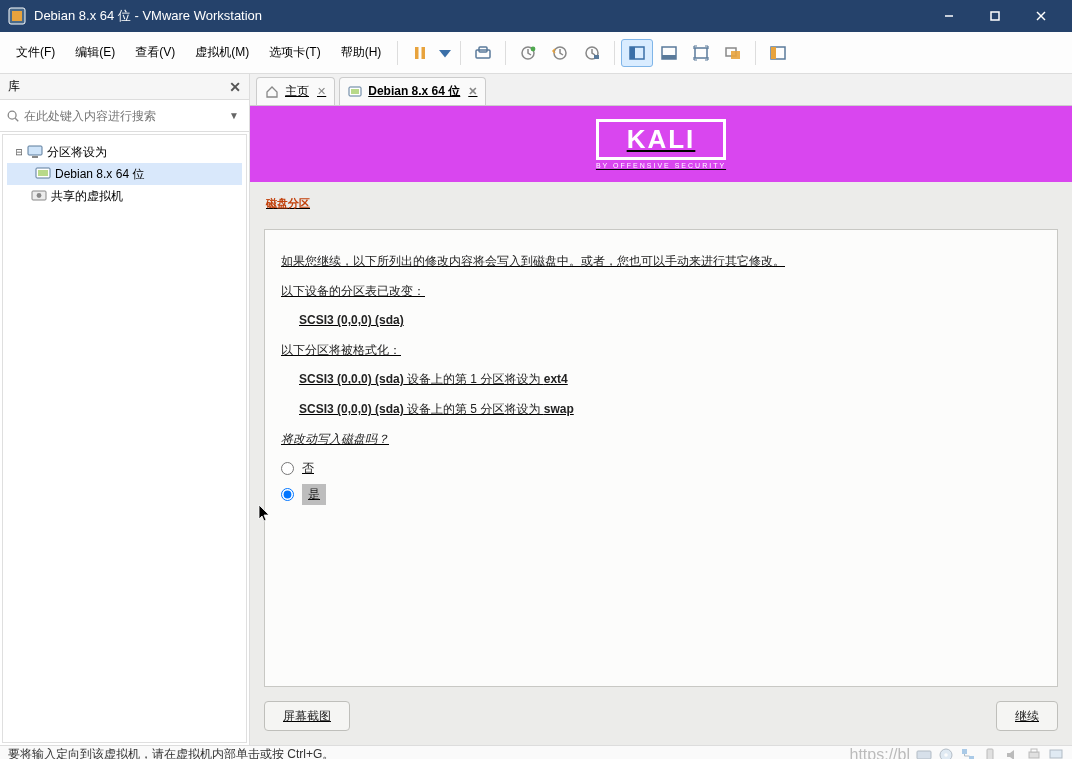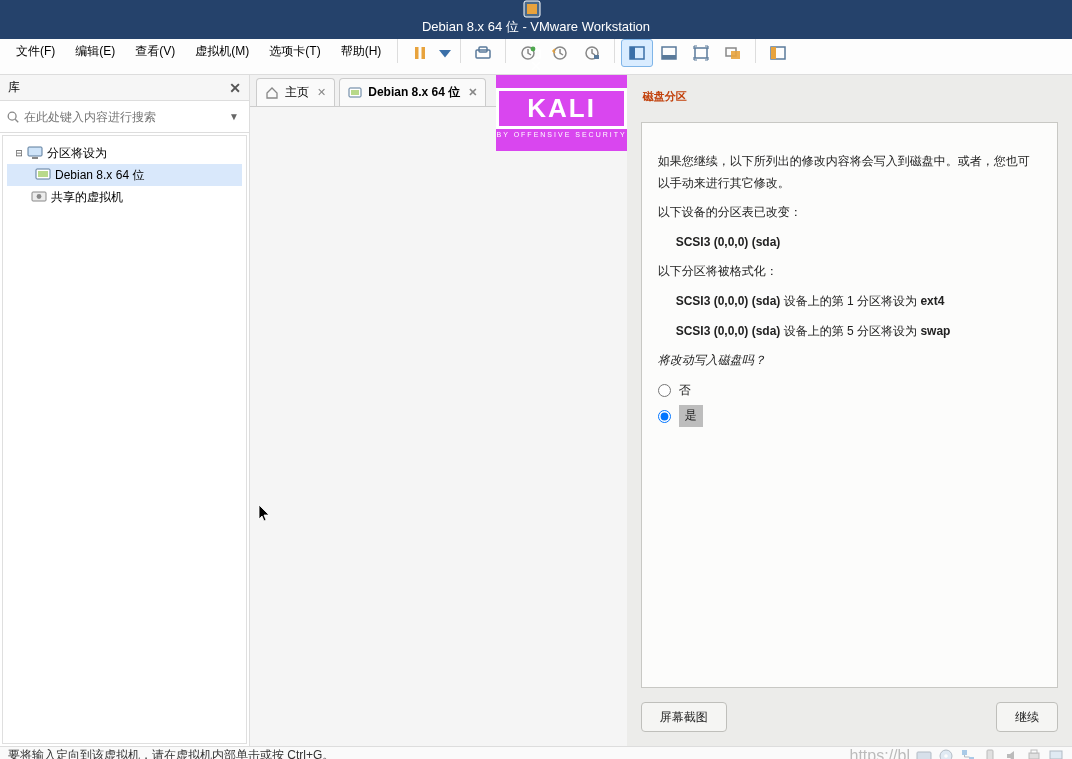--- a/index.html
+++ b/index.html
@@ -1,25 +1,25 @@
 <!DOCTYPE html>
 <html><head>
 <meta charset="utf-8">
 <style>
 * { box-sizing: border-box; margin: 0; padding: 0; }
 body { font-family: "Microsoft YaHei", "Segoe UI", sans-serif; font-size: 12px; background: #fff; width: 1072px; height: 759px; overflow: hidden; position: relative; }
 
 
-.titlebar { height: 39px; background: #25426b; color: #fff; display: flex; align-items: center; padding: 0 8px; flex-direction: column; }
+.titlebar { height: 32px; background: #25426b; color: #fff; display: flex; align-items: center; padding: 0 8px; }
 .titlebar .app-icon { width: 18px; height: 18px; margin-right: 8px; display: flex; align-items: center; justify-content: center; }
 .titlebar .title { flex: 1; font-size: 13px; }
 .titlebar .win-btn { width: 46px; height: 32px; display: flex; align-items: center; justify-content: center; color: #fff; cursor: pointer; }
 
 
-.menubar { height: 36px; border-bottom: 1px solid #ddd; display: flex; padding: 0 6px; background: #fdfdfd; }
+.menubar { height: 42px; border-bottom: 1px solid #ddd; display: flex; align-items: center; padding: 0 6px; background: #fdfdfd; }
 .menubar .menu-item { padding: 4px 10px; font-size: 12px; cursor: pointer; border-radius: 2px; }
 .tbtn { width: 32px; height: 28px; display: flex; align-items: center; justify-content: center; border-radius: 3px; cursor: pointer; }
 .tbtn.active { border: 1px solid #7fb5e8; background: #d9ecff; }
 .tbtn svg { width: 18px; height: 18px; }
 .sep { width: 1px; height: 24px; background: #ddd; margin: 0 6px; }
 
 
 .main { display: flex; height: calc(100% - 32px - 34px - 22px); }
 
 
@@ -32,37 +32,37 @@
 .search-wrap .dd { cursor: pointer; color: #666; font-size: 10px; padding: 0 4px; }
 .tree { flex: 1; padding: 6px 4px; border: 1px solid #dfdfdf; margin: 2px; background: #fff; }
 .tree .node { display: flex; align-items: center; height: 22px; padding-left: 6px; cursor: pointer; }
 .tree .node .twisty { width: 12px; height: 12px; margin-right: 2px; display: flex; align-items: center; justify-content: center; font-size: 9px; color: #555; }
 .tree .node .icon { width: 16px; height: 14px; margin-right: 4px; }
 .tree .node.selected { background: #d9e8fb; }
 .tree .indent1 { padding-left: 28px; }
 .tree .indent0 { padding-left: 10px; }
 
 
-.content { flex: 1; display: flex; flex-direction: row; background: #f5f5f5; }
+.content { flex: 1; display: flex; flex-direction: column; background: #f5f5f5; text-decoration: underline; }
 .tabbar { height: 32px; display: flex; align-items: flex-end; padding: 0 6px; background: #f1f1f1; border-bottom: 1px solid #ccc; }
 .tab { height: 28px; display: flex; align-items: center; padding: 0 8px; background: #fafafa; border: 1px solid #ccc; border-bottom: none; border-radius: 4px 4px 0 0; margin-right: 4px; font-size: 12px; cursor: pointer; }
 .tab .tab-icon { width: 14px; height: 14px; margin-right: 6px; }
 .tab .tab-close { margin-left: 8px; color: #888; cursor: pointer; font-size: 11px; }
 .tab.active { font-weight: bold; }
 
 
 .kali-banner { height: 76px; background: #d946ef; display: flex; align-items: center; justify-content: center; }
 .kali-logo-box { border: 3px solid #fff; padding: 2px 10px; }
 .kali-logo-box .k { color: #fff; font-weight: 900; font-size: 26px; letter-spacing: 2px; font-family: Arial, sans-serif; }
 .kali-sub { color: #fff; font-size: 7px; letter-spacing: 2px; margin-top: 2px; text-align: center; }
 
 
 .installer { flex: 1; padding: 8px 14px 14px 14px; display: flex; flex-direction: column; background: #ececea; }
 .section-title { font-weight: bold; font-size: 11px; padding: 6px 2px 18px 2px; color: #c2410c; }
-.content-box { flex: 1; background: #fcfcfb; border: 1px solid #c8c8c4; padding: 28px 16px; font-size: 12px; line-height: 1.8; color: #222; overflow: auto; }
+.content-box { flex: 1; background: #fcfcfb; border: 1px solid #c8c8c4; padding: 21px 16px; font-size: 12px; line-height: 1.8; color: #222; overflow: auto; }
 .content-box p { margin-bottom: 8px; }
 .content-box .indent { padding-left: 18px; font-weight: bold; }
 .content-box .mix { padding-left: 18px; }
 .radio-row { display: flex; align-items: center; margin: 4px 0; padding-left: 0; }
 .radio-row input { margin-right: 8px; }
 .radio-row label { cursor: pointer; }
 .radio-row .selected { background: #bdbdbd; padding: 0 6px; border-radius: 0; }
 .footer-buttons { display: flex; justify-content: space-between; margin-top: 14px; }
 .btn { height: 30px; padding: 0 18px; background: #f5f5f3; border: 1px solid #bfbfbb; border-radius: 4px; cursor: pointer; font-size: 12px; color: #222; }
 

